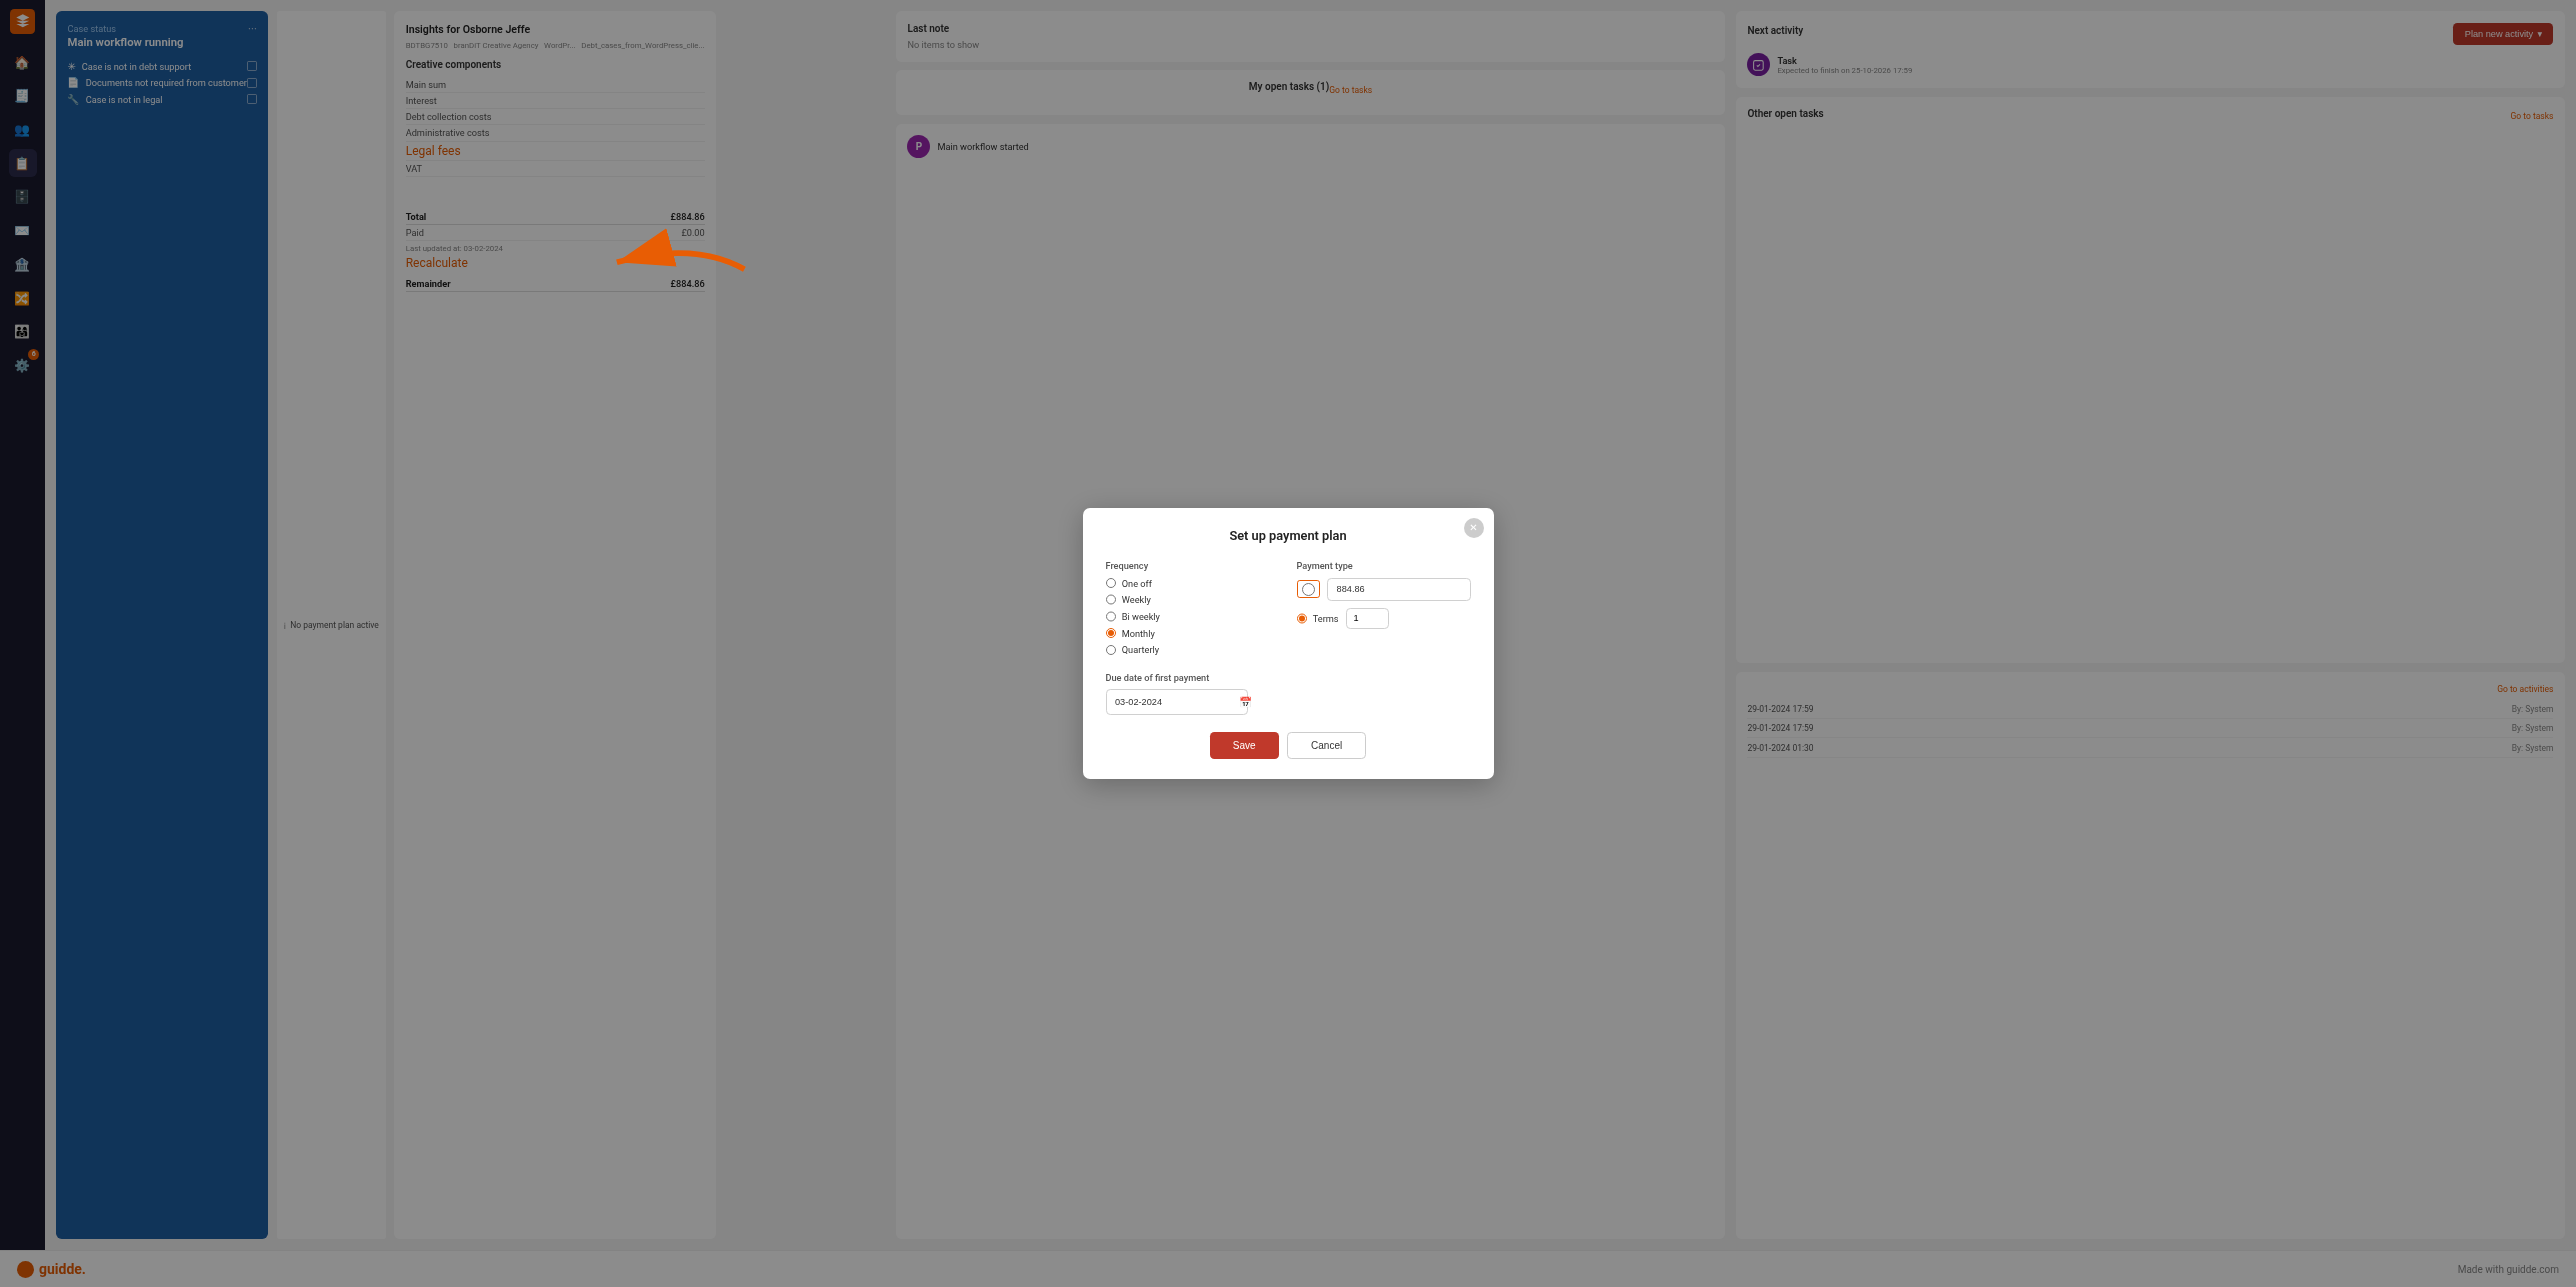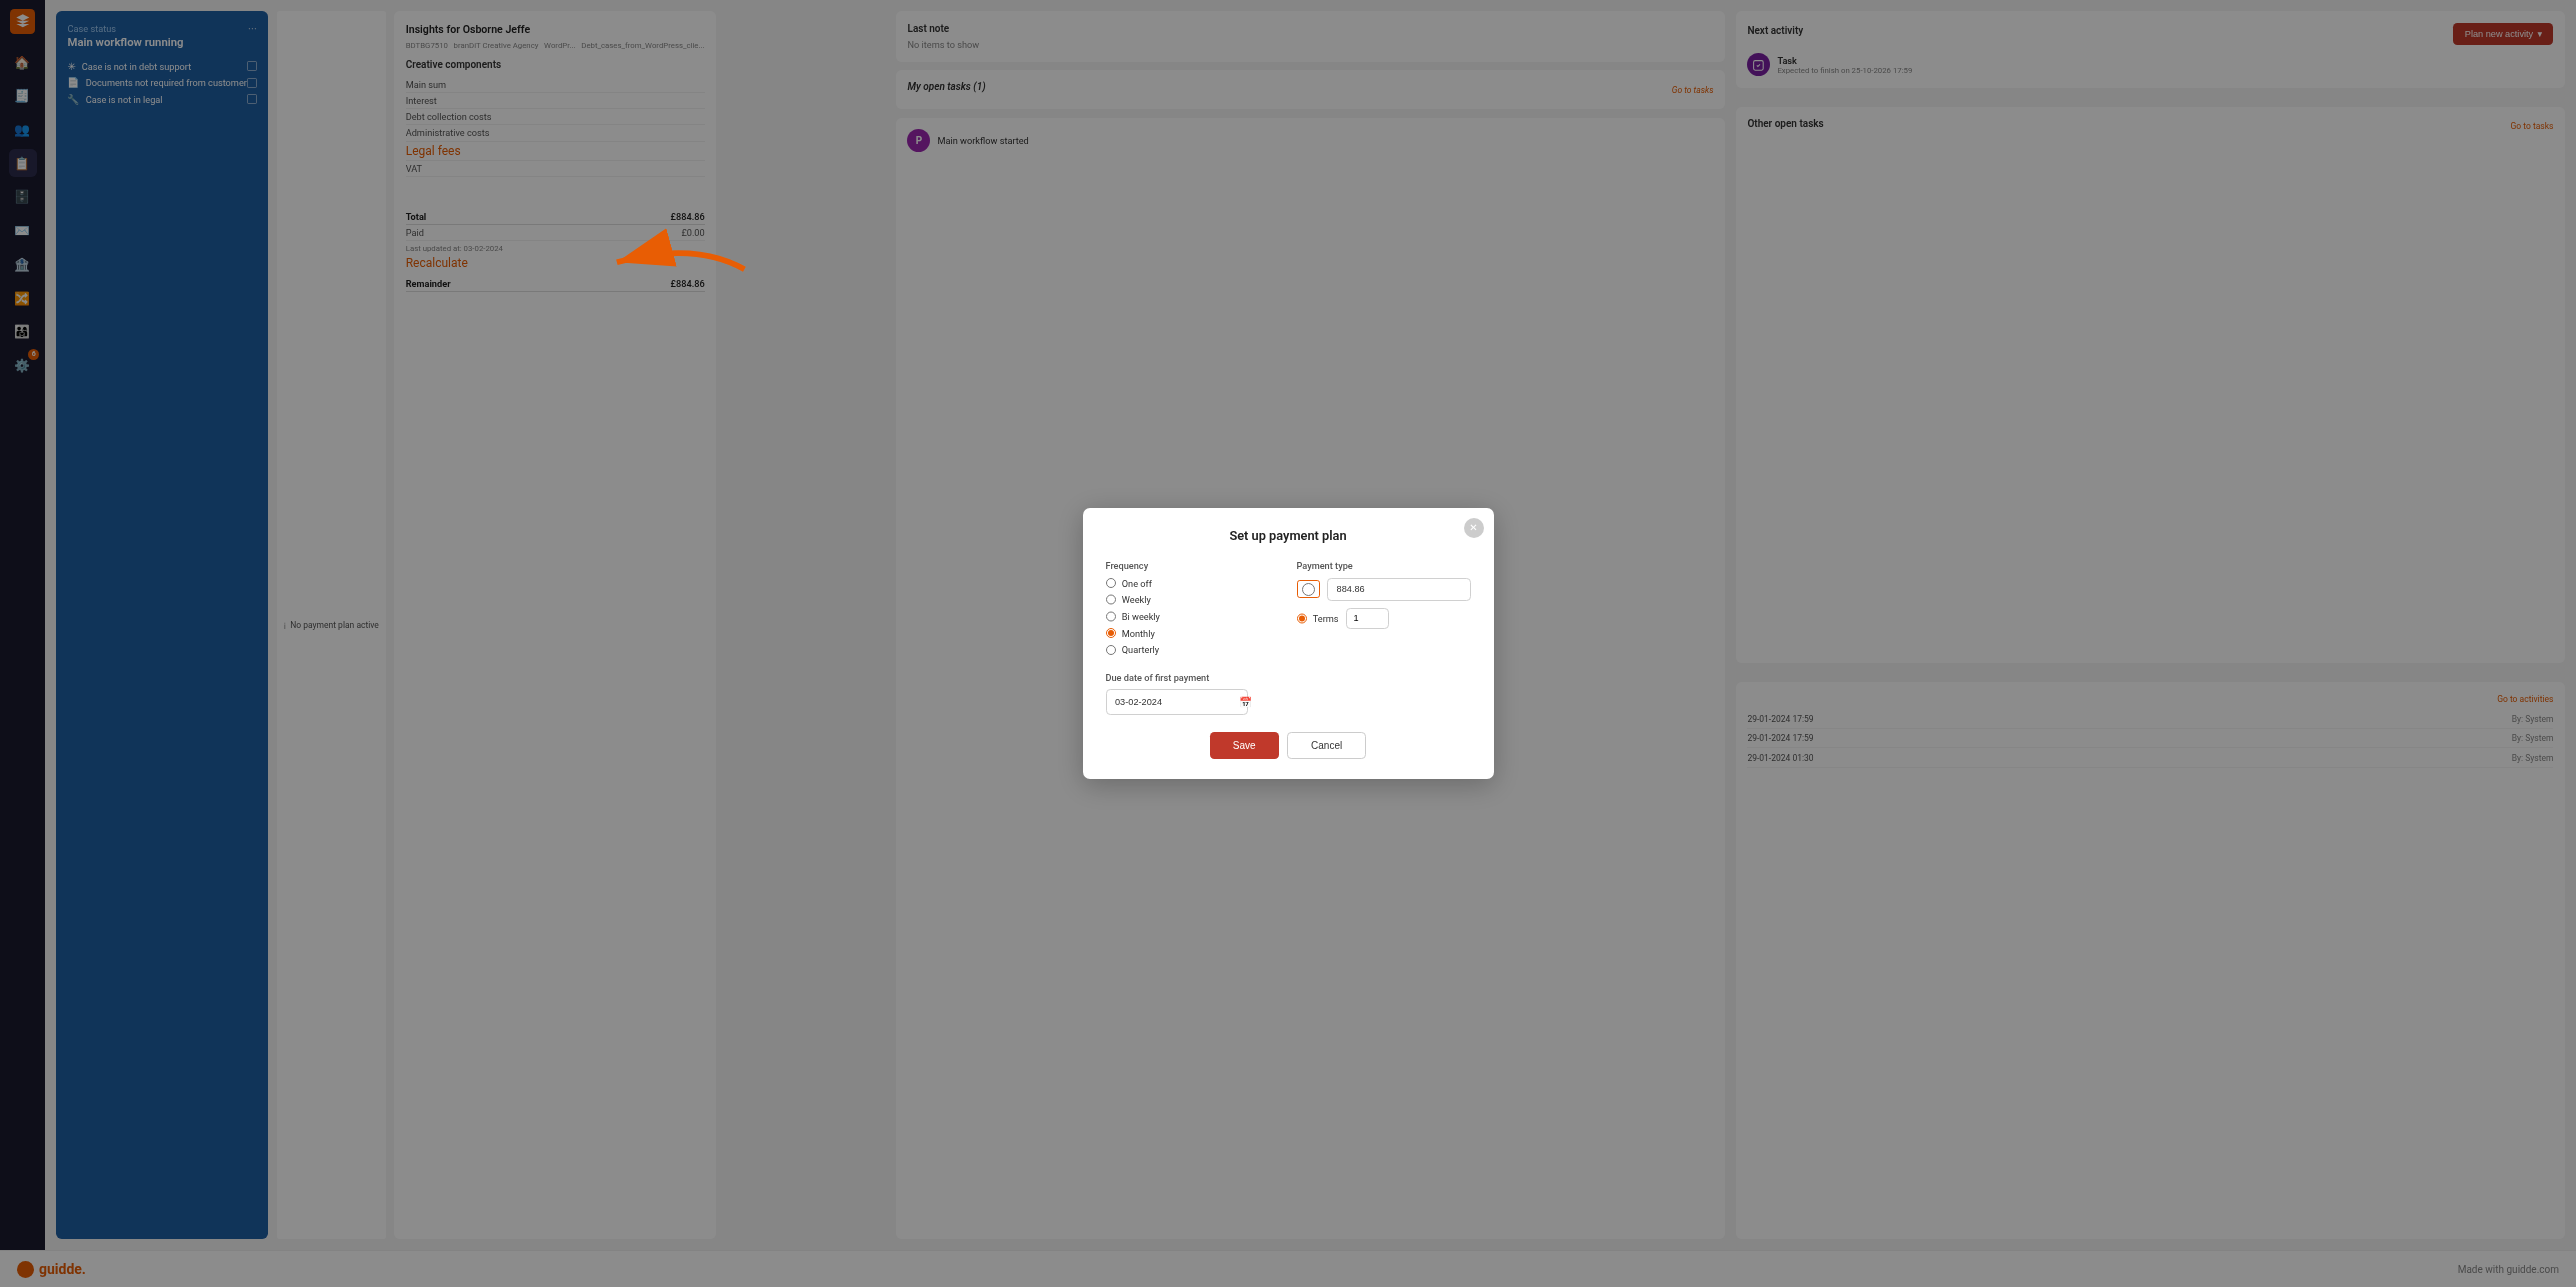--- a/index.html
+++ b/index.html
@@ -223,24 +223,23 @@
     }
 
     .open-tasks-card {
       background: white;
       border-radius: 5.7px;
       padding: 11.3px;
     }
 
     .tasks-header {
       display: flex;
-      justify-content: space-between;
-      align-items: center;
-      margin-bottom: 0;
-      font-style: italic;
+      justify-content: center;
+      align-items: center;
+      margin-bottom: 6px;
     }
 
     .go-link {
       color: #e85d04;
       font-size: 8.5px;
       text-decoration: none;
       cursor: pointer;
     }
 
     .workflow-card {
@@ -266,21 +265,21 @@
       display: flex;
       align-items: center;
       justify-content: center;
       color: white;
       font-size: 10px;
       font-weight: 700;
       flex-shrink: 0;
     }
 
     
-    .right-col { display: flex; flex-direction: column; gap: 19px; }
+    .right-col { display: flex; flex-direction: column; gap: 9px; }
 
     .next-activity-card {
       background: white;
       border-radius: 5.7px;
       padding: 11.3px;
     }
 
     .next-activity-header {
       display: flex;
       justify-content: space-between;

